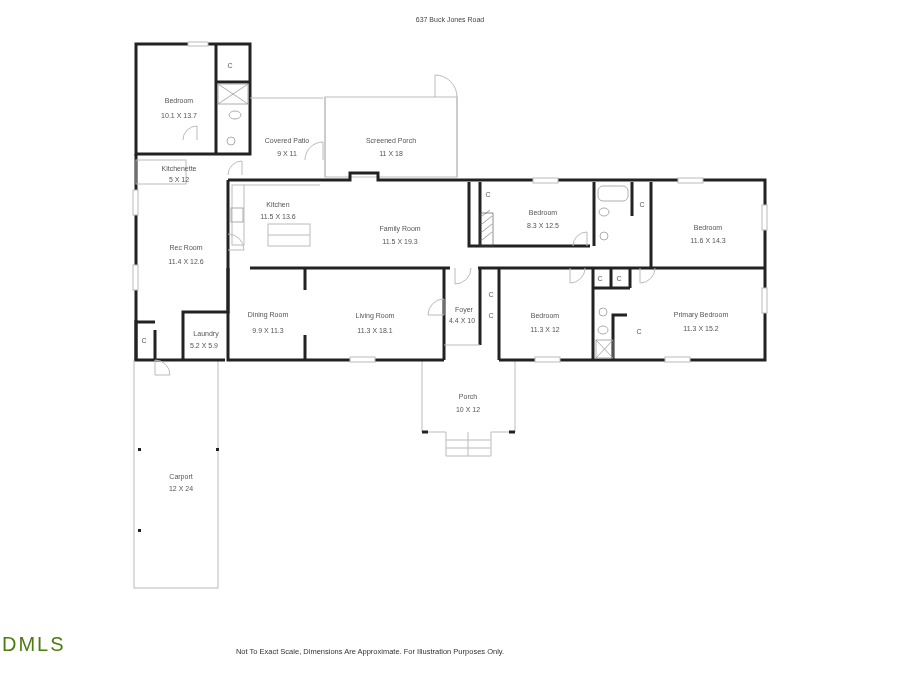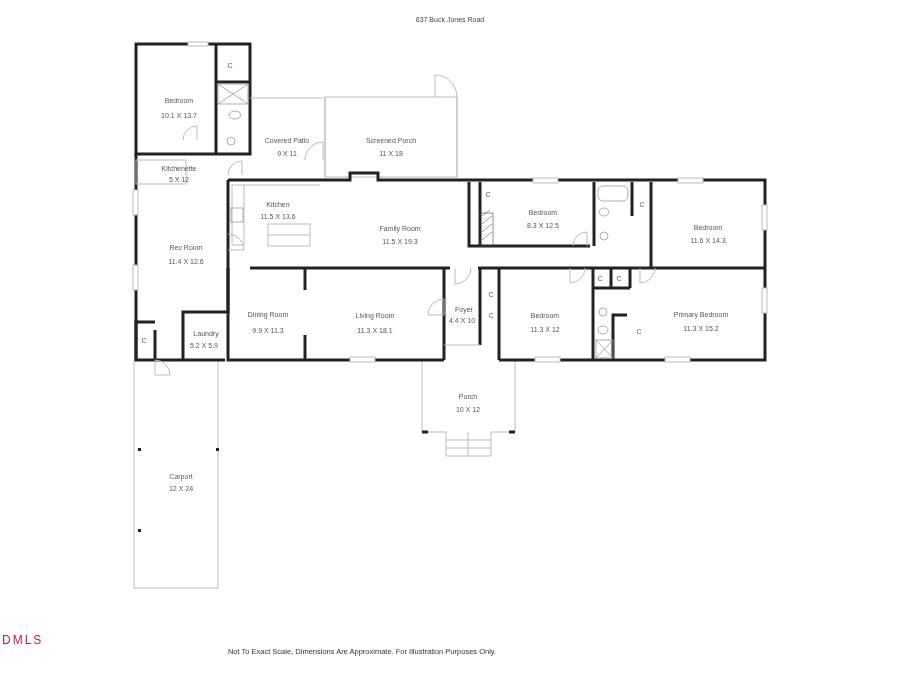--- a/index.html
+++ b/index.html
@@ -1,19 +1,19 @@
 <!DOCTYPE html>
 <html><head>
 <meta charset="utf-8">
 <style>
   html, body { margin:0; padding:0; background:#ffffff; }
   body { width:900px; height:675px; position:relative; overflow:hidden; font-family:"Liberation Sans", sans-serif; }
   .title { position:absolute; top:16px; left:0; width:900px; text-align:center; font-size:7px; color:#444; }
-  .footer { position:absolute; top:647px; left:0; width:724px; text-align:center; font-size:7.5px; color:#333; }
-  .logo { position:absolute; top:633px; left:2px; font-size:12px; color:#be185d; letter-spacing:2px; font-weight:200; }
+  .footer { position:absolute; top:647px; left:8px; width:724px; text-align:center; font-size:7.5px; color:#333; }
+  .logo { position:absolute; top:633px; left:2px; font-size:20px; color:#4d7c0f; letter-spacing:2px; font-weight:200; }
   svg { position:absolute; left:0; top:0; }
   .lbl { font-family:"Liberation Sans", sans-serif; font-size:7px; fill:#555; text-anchor:middle; }
   .wall { stroke:#222; stroke-width:3; fill:none; }
   .thin { stroke:#bbb; stroke-width:1; fill:none; }
   .mid { stroke:#999; stroke-width:0.8; fill:none; }
   .win { stroke:#bbb; stroke-width:1; fill:#fff; }
 </style>
 </head>
 <body>
 

